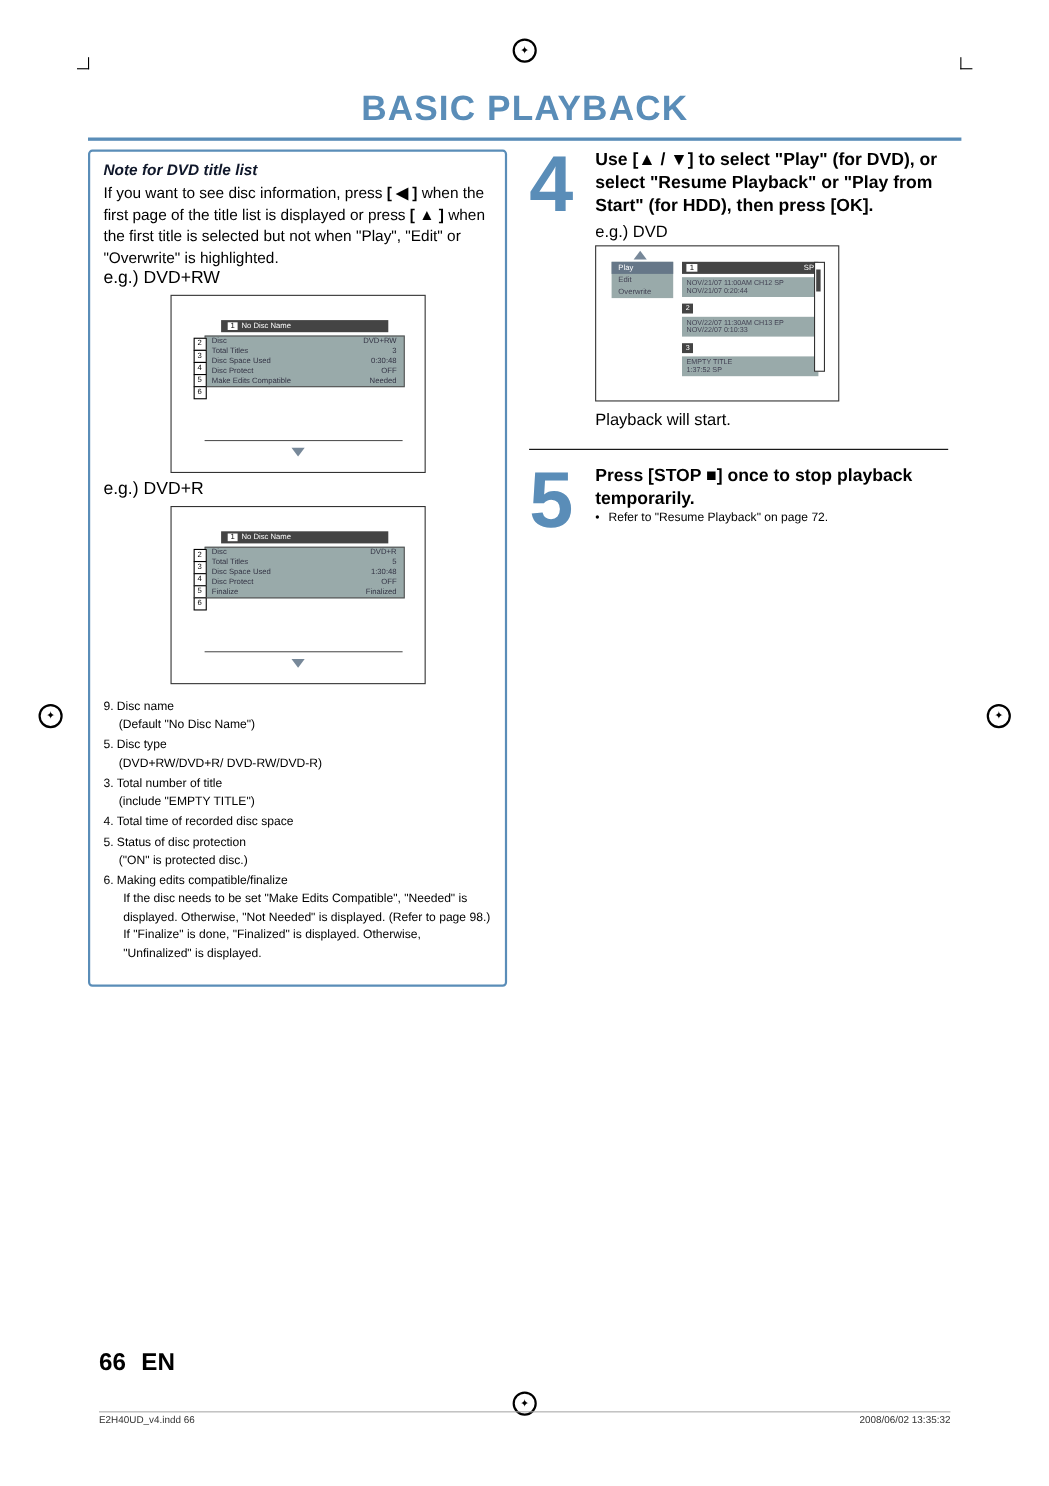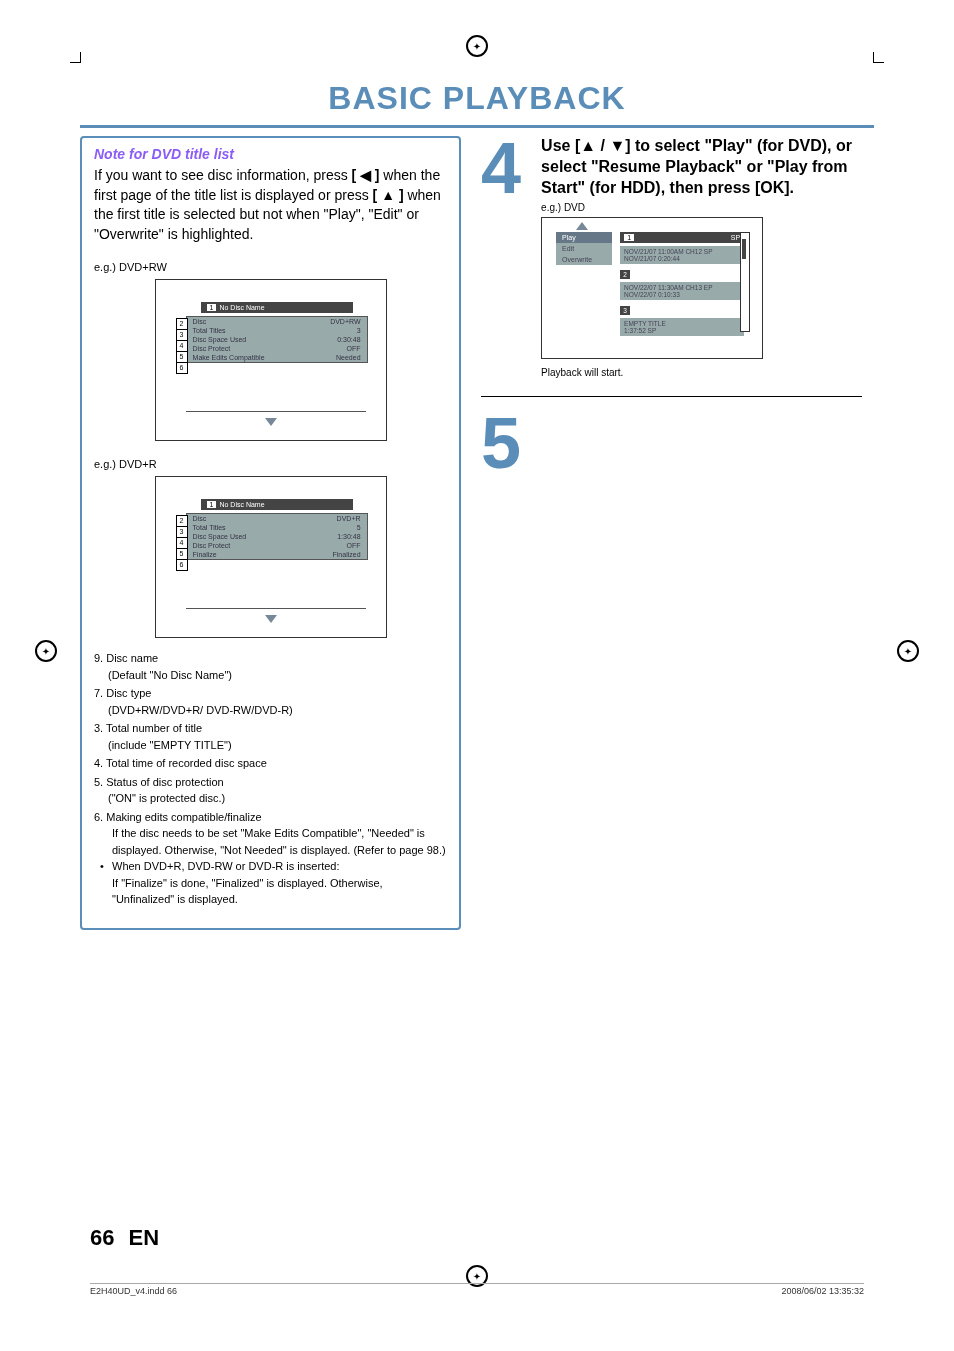--- a/index.html
+++ b/index.html
@@ -12,42 +12,42 @@
 .reg-bottom{top:1265px;left:50%;transform:translateX(-50%)}
 .crop{position:absolute;border-left:1px solid #000;border-top:1px solid #000;width:10px;height:10px}
 .crop-tl{top:52px;left:70px;border-right:none;border-bottom:none;transform:rotate(180deg)}
 .crop-tr{top:52px;right:70px;transform:rotate(-90deg)}
 h1.title{font-size:32px;font-weight:bold;color:#5a8db8;text-align:center;letter-spacing:1px;margin:40px 0 8px}
 .hr-main{border:none;border-top:3px solid #5a8db8;margin:0 0 8px}
 .columns{display:flex;gap:20px}
 .col-left{width:48%}
 .col-right{width:48%}
 .note-box{border:2px solid #5a8db8;border-radius:4px;padding:8px 12px;margin-bottom:10px}
-.note-title{font-style:italic;font-weight:bold;color:#8b5cf6;font-size:14px;margin:0 0 4px}
+.note-title{font-style:italic;font-weight:bold;color:#0f172a;font-size:14px;margin:0 0 4px}
 .note-body{font-size:14px;line-height:1.4}
-.eg{font-size:11px;margin:17px 0 4px}
+.eg{font-size:16px;margin:0 0 4px}
 .panel{border:1px solid #333;width:230px;height:160px;margin:6px auto;background:#fff;position:relative;font-size:7px}
 .panel-header{background:#444;color:#fff;padding:2px 6px;position:absolute;top:22px;left:45px;width:140px;font-size:7px}
 .panel-header .num{background:#fff;color:#000;padding:0 3px;margin-right:3px;display:inline-block}
 .panel-table{position:absolute;top:36px;left:30px;width:180px;background:#9aa;border:1px solid #555;font-size:7px;color:#334}
 .panel-table .row{display:flex;justify-content:space-between;padding:1px 6px}
 .panel-table .lbl{flex:1}
 .callout{position:absolute;left:20px;width:10px;height:10px;border:1px solid #000;font-size:7px;text-align:center;line-height:10px;background:#fff}
 .arrow-down{position:absolute;bottom:14px;left:50%;transform:translateX(-50%);width:0;height:0;border-left:6px solid transparent;border-right:6px solid transparent;border-top:8px solid #789}
 .panel-footer-line{position:absolute;bottom:28px;left:30px;width:180px;border-top:1px solid #555}
 ol.legend{list-style:none;padding:0;margin:12px 0;font-size:11px;line-height:1.5}
 ol.legend li{margin-bottom:2px}
 .sub{padding-left:14px;display:block}
 .bullet-sub{padding-left:18px;display:block;position:relative}
 .bullet-sub::before{content:"•";position:absolute;left:6px}
 .step{display:flex;margin-bottom:18px}
 .step-num{font-size:72px;font-weight:bold;color:#5a8db8;line-height:0.9;width:60px;flex-shrink:0;font-family:'Arial Black',Arial}
 .step-body{flex:1}
 .step-head{font-weight:bold;font-size:16px;line-height:1.3}
-.step-sub{font-size:10px;margin-top:4px}
+.step-sub{font-size:15px;margin-top:4px}
 .step-rule{border:none;border-top:1px solid #000;margin:14px 0}
 .small-panel{border:1px solid #333;width:220px;height:140px;margin:4px 0 8px 0;background:#fff;position:relative;font-size:7px}
 .sp-menu{position:absolute;top:14px;left:14px;background:#9aa;width:56px;font-size:7px}
 .sp-menu div{padding:2px 6px;color:#445}
 .sp-menu .sel{background:#678;color:#fff}
 .sp-header{background:#444;color:#fff;position:absolute;top:14px;left:78px;width:116px;padding:2px 4px;display:flex;justify-content:space-between}
 .sp-header .n{background:#fff;color:#000;width:10px;text-align:center}
 .sp-entry{position:absolute;left:78px;width:116px;background:#9aa;color:#445;padding:2px 4px;font-size:6.5px}
 .sp-bar{position:absolute;right:12px;top:14px;width:8px;height:98px;border:1px solid #333;background:#fff}
 .sp-bar-thumb{position:absolute;top:6px;left:1px;width:4px;height:20px;background:#444}
@@ -146,27 +146,26 @@
           <div class="callout" style="top:49px">3</div>
           <div class="callout" style="top:60px">4</div>
           <div class="callout" style="top:71px">5</div>
           <div class="callout" style="top:82px">6</div>
           <div class="panel-footer-line"></div>
           <div class="arrow-down"></div>
         </div>
 
         <ol class="legend">
           <li><span>9. Disc name</span><span class="sub">(Default "No Disc Name")</span></li>
-          <li><span>7. Disc type</span><span class="sub">(DVD+RW/DVD+R/ DVD-RW/DVD-R)</span></li>
+          <li><span>5. Disc type</span><span class="sub">(DVD+RW/DVD+R/ DVD-RW/DVD-R)</span></li>
           <li><span>3. Total number of title</span><span class="sub">(include "EMPTY TITLE")</span></li>
           <li>4. Total time of recorded disc space</li>
           <li><span>5. Status of disc protection</span><span class="sub">("ON" is protected disc.)</span></li>
           <li><span>6. Making edits compatible/finalize</span>
             <span class="sub" style="padding-left:18px">If the disc needs to be set "Make Edits Compatible", "Needed" is displayed. Otherwise, "Not Needed" is displayed. (Refer to page 98.)</span>
-            <span class="bullet-sub">When DVD+R, DVD-RW or DVD-R is inserted:</span>
             <span class="sub" style="padding-left:18px">If "Finalize" is done, "Finalized"  is displayed. Otherwise, "Unfinalized" is displayed.</span>
           </li>
         </ol>
       </div>
     </div>
 
     <div class="col-right">
       <div class="step">
         <div class="step-num">4</div>
         <div class="step-body">
@@ -200,20 +199,24 @@
             <div class="sp-bar">
                 <div class="sp-bar-thumb"></div>
               </div>
           </div>
           <div class="step-sub">Playback will start.</div>
         </div>
       </div>
       <hr class="step-rule">
       <div class="step">
         <div class="step-num">5</div>
+        <div class="step-body">
+          <div class="step-head">Press [STOP ■] once to stop playback temporarily.</div>
+          <div class="bullet">Refer to "Resume Playback" on page 72.</div>
+        </div>
       </div>
     </div>
   </div>
 
   <div class="pg-num">
     <span>66</span><span class="en">EN</span>
   </div>
   <div class="footer">
     <span>E2H40UD_v4.indd   66</span>
     <span>2008/06/02   13:35:32</span>

